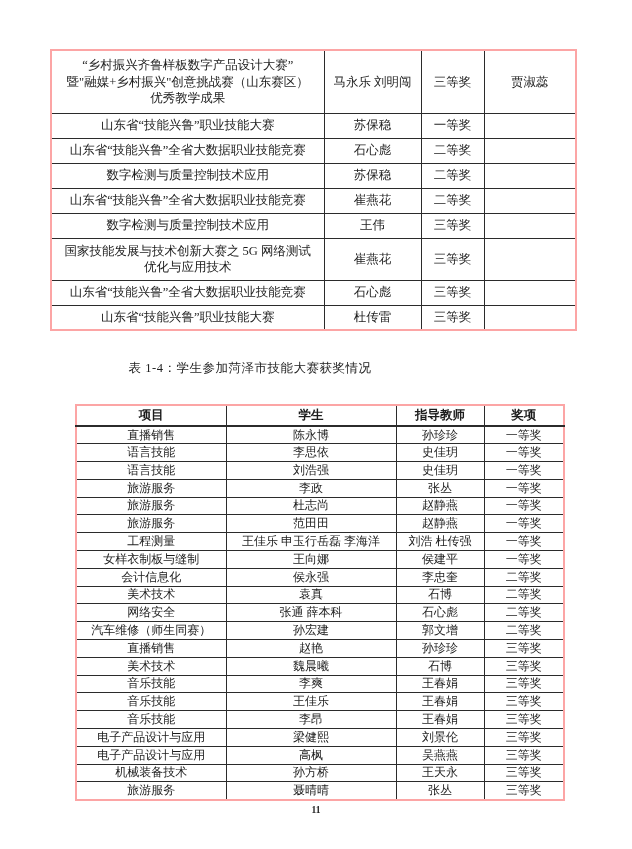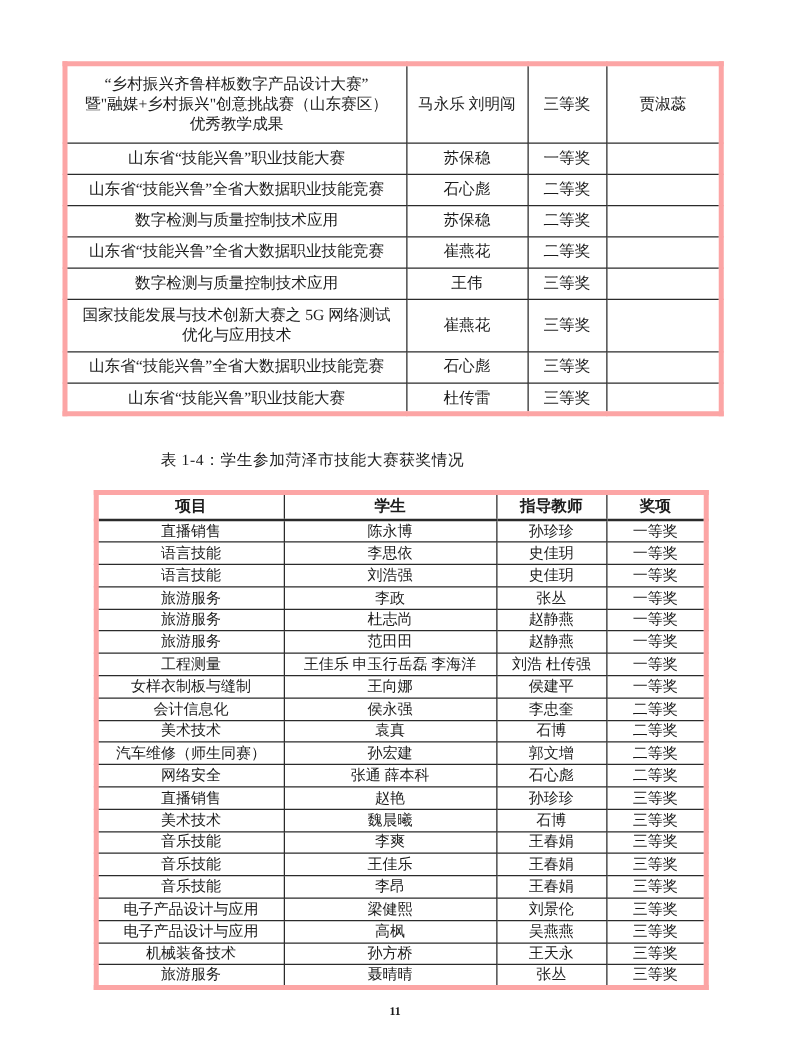--- a/index.html
+++ b/index.html
@@ -8,42 +8,42 @@
     background: #ffffff;
     font-family: "Liberation Serif", "DejaVu Serif", serif;
     color: #1c1c1c;
     position: relative;
     overflow: hidden;
   }
   table {
     border-collapse: collapse;
     table-layout: fixed;
     position: absolute;
-    border: 4px solid #fca5a5;
+    border: 2px solid #fca5a5;
   }
   td, th {
     border: 1px solid #2b2b2b;
     text-align: center;
     vertical-align: middle;
     padding: 1px 2px;
     overflow: hidden;
   }
   
   .t1 { left: 50px; top: 49px; width: 525px; font-size: 12.5px; }
   .t1 td { height: 25px; line-height: 1.3; }
   .t1 tr.r3 td { height: 63px; }
   .t1 tr.r2 td { height: 42px; }
   .pre { white-space: pre-line; }
   
   .caption {
     position: absolute; left: 0; top: 360px; width: 500px;
     text-align: center; font-size: 12.5px; letter-spacing: 0.5px;
   }
   
-  .t2 { left: 75px; top: 392px; width: 488px; font-size: 12px; }
+  .t2 { left: 75px; top: 404px; width: 488px; font-size: 12px; }
   .t2 th {
     height: 21px; font-weight: bold; font-size: 12.5px;
     border-bottom: 2px solid #2b2b2b;
   }
   .t2 td { height: 17.8px; line-height: 1.1; }
   
   .pageno {
     position: absolute; left: 0; top: 805px; width: 632px;
     text-align: center; font-size: 9.5px; font-weight: 700;
   }
@@ -193,32 +193,32 @@
           <td>李忠奎</td>
           <td>二等奖</td>
         </tr>
         <tr>
           <td>美术技术</td>
           <td>袁真</td>
           <td>石博</td>
           <td>二等奖</td>
         </tr>
         <tr>
+          <td>网络安全</td>
+          <td>张通 薛本科</td>
+          <td>石心彪</td>
+          <td>二等奖</td>
+        </tr>
+        <tr>
           <td>汽车维修（师生同赛）</td>
           <td>孙宏建</td>
           <td>郭文增</td>
           <td>二等奖</td>
         </tr>
         <tr>
-          <td>网络安全</td>
-          <td>张通 薛本科</td>
-          <td>石心彪</td>
-          <td>二等奖</td>
-        </tr>
-        <tr>
           <td>直播销售</td>
           <td>赵艳</td>
           <td>孙珍珍</td>
           <td>三等奖</td>
         </tr>
         <tr>
           <td>美术技术</td>
           <td>魏晨曦</td>
           <td>石博</td>
           <td>三等奖</td>

